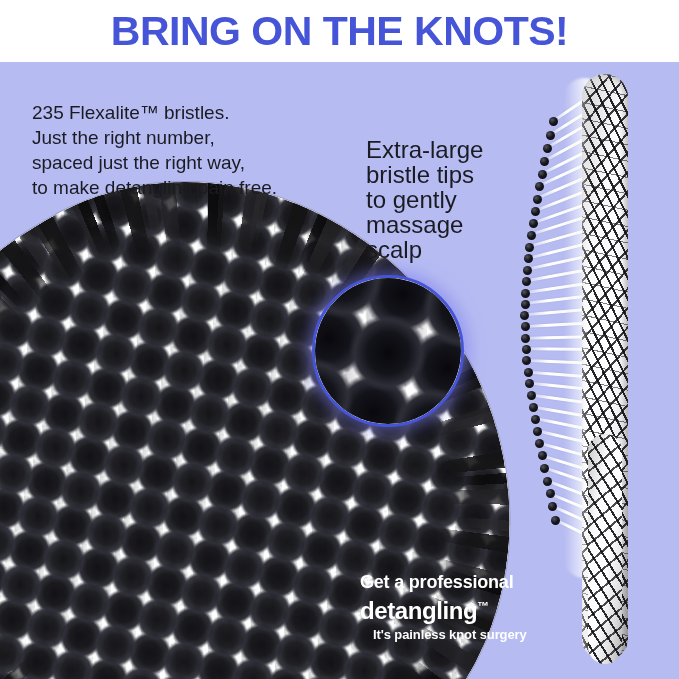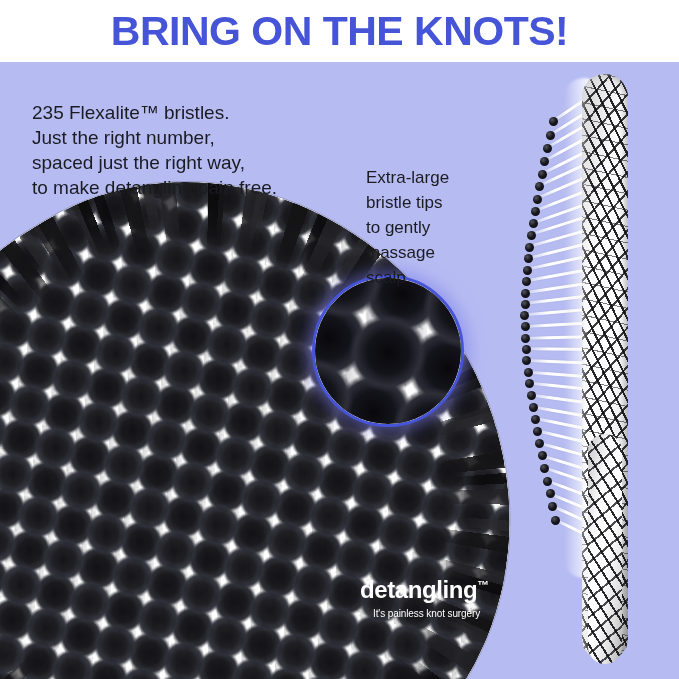--- a/index.html
+++ b/index.html
@@ -292,25 +292,24 @@
     top: 100px;
     font-size: 19px;
     line-height: 25px;
     color: #1b1b22;
     white-space: pre-line;
   }
   .copy-mid {
     position: absolute;
     left: 366px;
     top: 137px;
-    font-size: 17px;
+    font-size: 24px;
     line-height: 25px;
     color: #1b1b22;
     white-space: pre-line;
-    margin-top: 28px;
   }
   .promo {
     position: absolute;
     left: 360px;
     top: 572px;
     color: #ffffff;
   }
   .promo-line1 {
     font-size: 18px;
     line-height: 21px;
@@ -322,23 +321,23 @@
     line-height: 27px;
     font-weight: bold;
     letter-spacing: -0.4px;
   }
   .tm {
     font-size: 12px;
     vertical-align: super;
     font-weight: bold;
   }
   .promo-line3 {
-    font-size: 10px;
+    font-size: 13px;
     line-height: 17px;
-    font-weight: normal;
+    font-weight: bold;
     margin-top: 2px;
     letter-spacing: -0.1px;
     padding-left: 13px;
   }
 </style>
 </head>
 <body>
 
 <div id="stage">
 
@@ -446,17 +445,18 @@
 Just the right number,
 spaced just the right way,
 to make detangling pain free.</div>
   <div class="copy-mid">Extra-large
 bristle tips
 to gently
 massage
 scalp</div>
 
   <div class="promo">
+    <div class="promo-line1">Get a professional</div>
     <div class="promo-line2"><span>detangling</span><span class="tm">™</span></div>
     <div class="promo-line3">It's painless knot surgery</div>
   </div>
 
 </div>
 
 </body></html>

